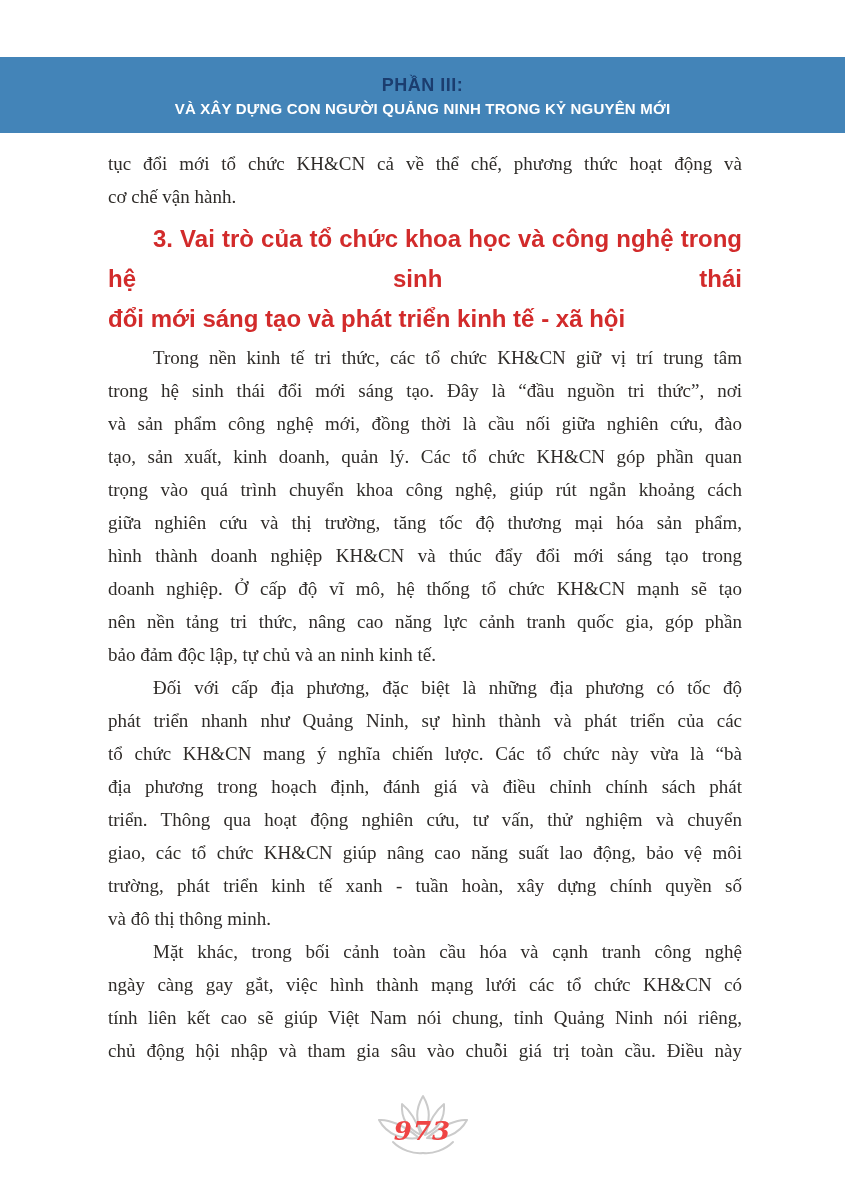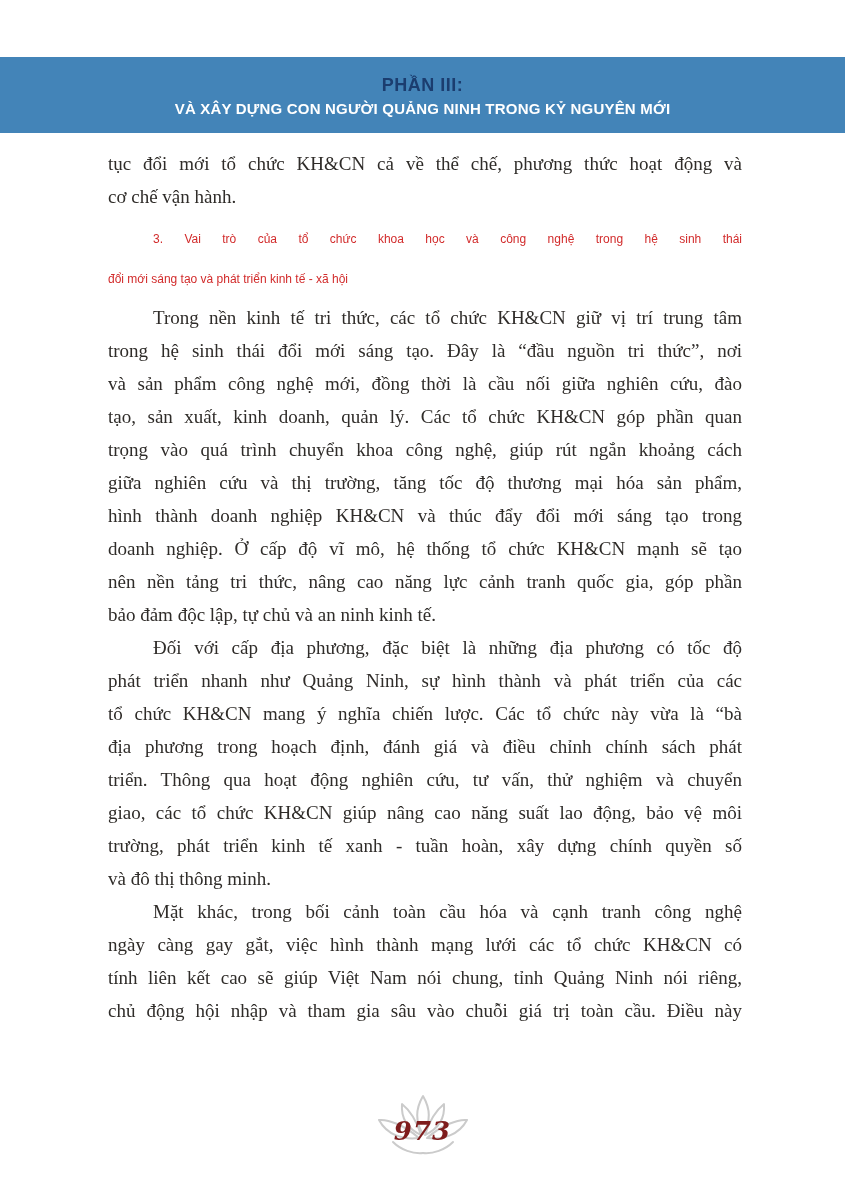--- a/index.html
+++ b/index.html
@@ -50,22 +50,22 @@
     line-height: 33px;
     color: #2f2c29;
     text-align: justify;
     text-align-last: justify;
   }
   .ln.end { text-align-last: left; }
   .ind { text-indent: 45px; }
   .heading { margin: 6px 0 2px 0; }
   .hl {
     font-family: "Liberation Sans", sans-serif;
-    font-weight: normal;
-    font-size: 12px;
+    font-weight: bold;
+    font-size: 24px;
     line-height: 40px;
     color: #d22b2b;
     text-align: justify;
     text-align-last: justify;
   }
   .hl.end { text-align-last: left; }
   
   .footer {
     position: absolute;
     top: 1092px; left: 0;
@@ -78,21 +78,21 @@
   }
   .pnum {
     position: absolute;
     left: 50%; top: 24px;
     transform: translateX(-50%);
     font-family: "DejaVu Serif", serif;
     font-style: italic;
     font-weight: bold;
     font-size: 26px;
     letter-spacing: 1px;
-    color: #7f1d1d;
+    color: #ef4444;
   }
 </style>
 </head>
 <body>
 
 <div class="page">
 
   <div class="banner">
     <div class="part">PHẦN III:</div>
     <div class="sub">VÀ XÂY DỰNG CON NGƯỜI QUẢNG NINH TRONG KỶ NGUYÊN MỚI</div>

